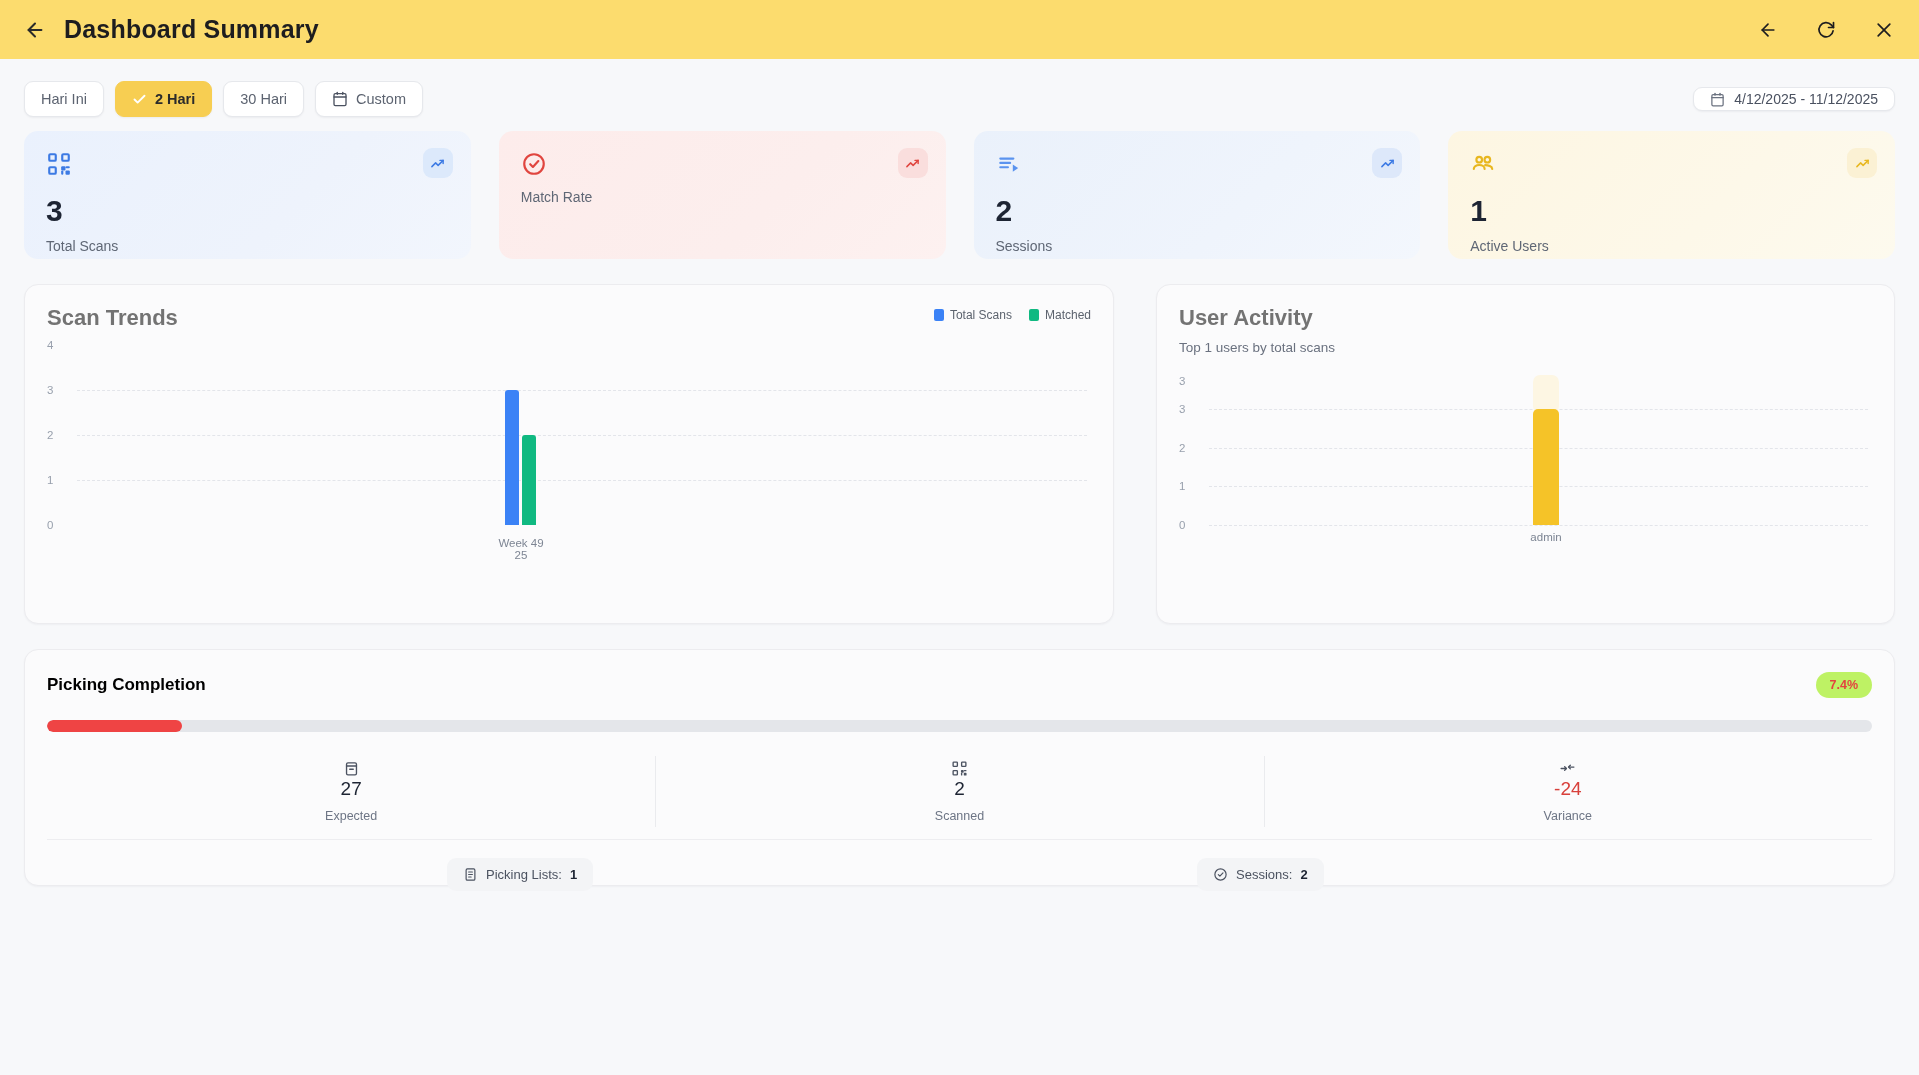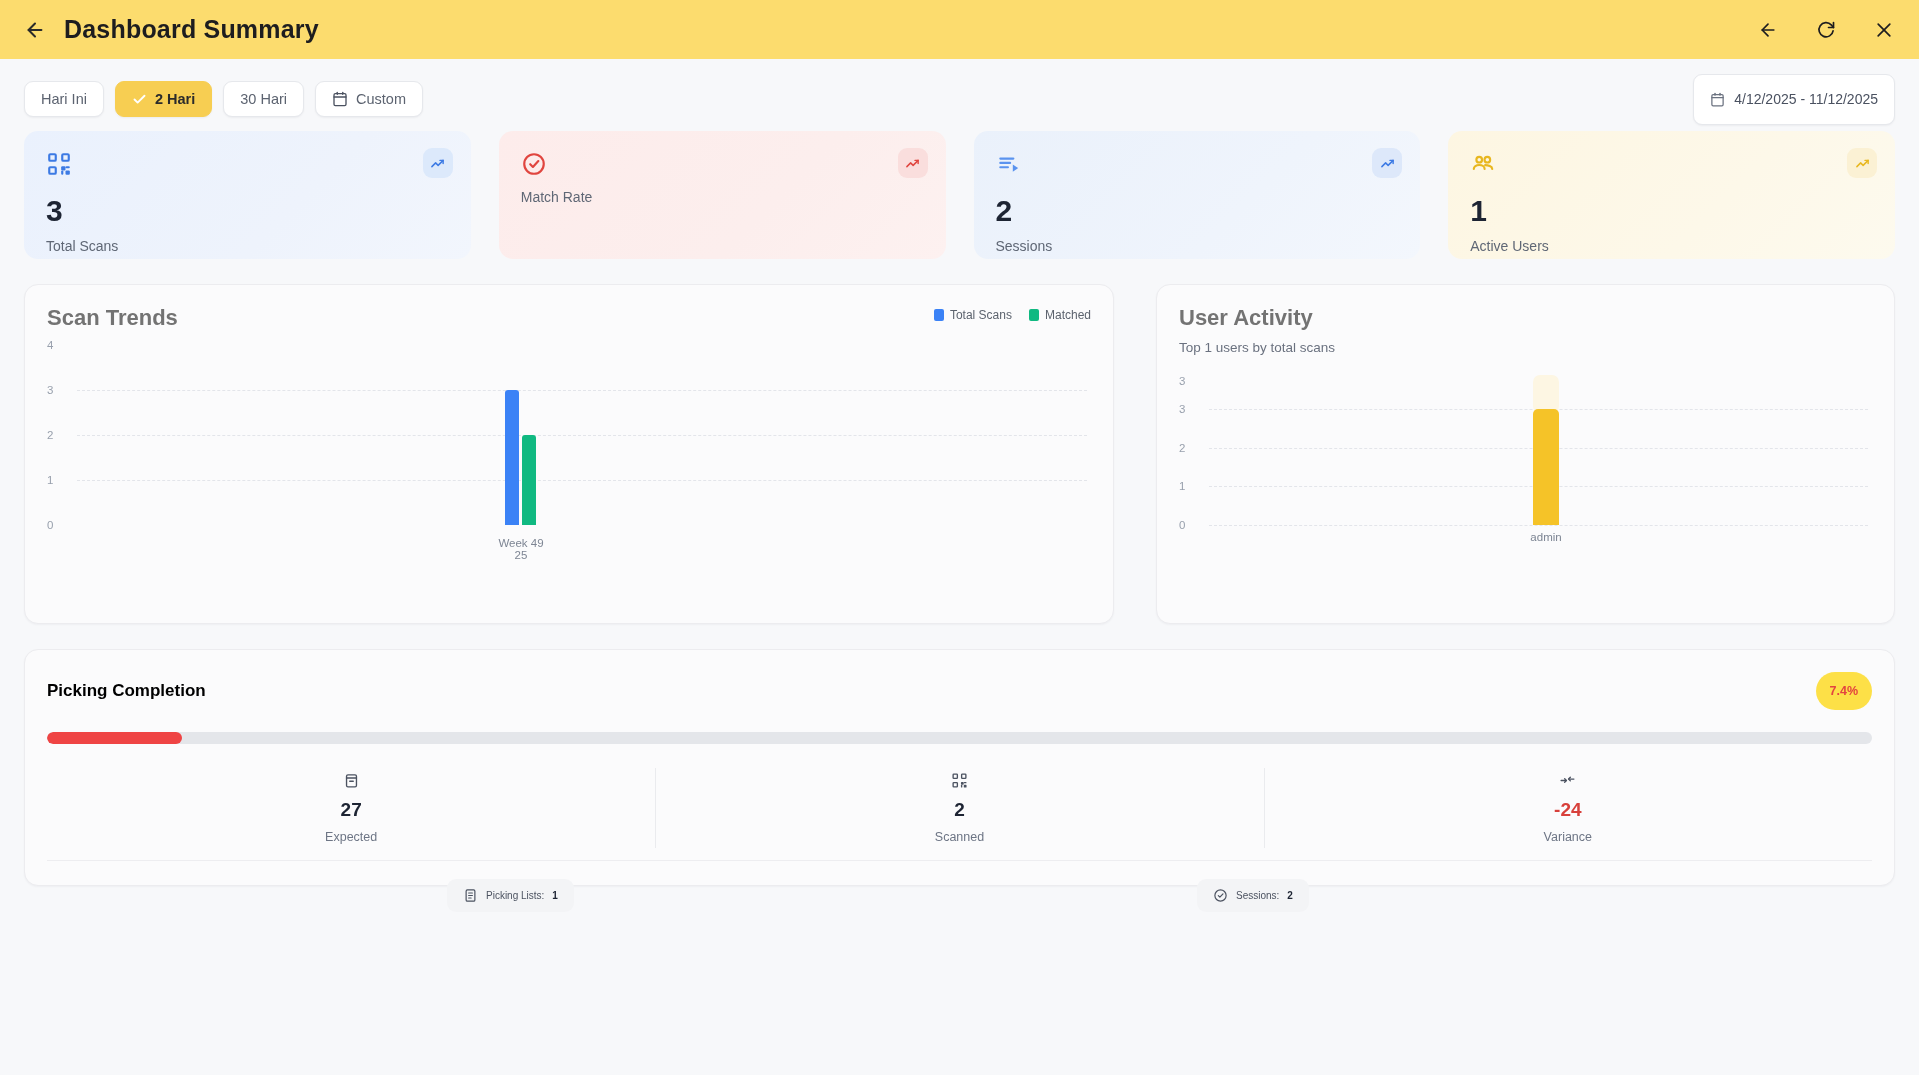--- a/index.html
+++ b/index.html
@@ -45,21 +45,21 @@
     font-size: 14.5px; display: flex; align-items: center; gap: 8px;
     padding: 0 16px; cursor: pointer;
     box-shadow: 0 1px 2px rgba(16,24,40,.05);
   }
   .chip.active {
     background: #f7ce52; border-color: #f7ce52; color: #2b2b2b; font-weight: bold;
   }
   .chip .tick { display: flex; align-items: center; color: #fff; }
   .chip.active .tick { color: #ffffff; }
   .daterange {
-    margin-left: auto; height: 51px; border-radius: 9px; background: #fff;
+    margin-left: auto; height: 24px; border-radius: 9px; background: #fff;
     border: 1px solid #e6e8ec; color: #4a5160; font-size: 14px;
     display: flex; align-items: center; gap: 9px; padding: 0 16px;
     cursor: pointer; box-shadow: 0 1px 2px rgba(16,24,40,.05);
   }
 
   
   .kpis { display: flex; gap: 28px; }
   .kpi {
     flex: 1; height: 128px; border-radius: 14px; position: relative;
     padding: 20px 22px;
@@ -116,40 +116,40 @@
            background: #fdf6e3; }
 
   
   .picking {
     margin-top: 25px; background: #fbfbfc; border: 1px solid #ececef;
     border-radius: 14px; padding: 22px 22px 18px; height: 237px;
     box-shadow: 0 1px 2px rgba(16,24,40,.04);
   }
   .pk-head { display: flex; align-items: center; }
   .pk-title { font-size: 17px; font-weight: bold; color: #000000; }
-  .pk-pct { margin-left: auto; background: #fde047; color: #e3443f;
+  .pk-pct { margin-left: auto; background: #bef264; color: #e3443f;
             font-size: 12.5px; font-weight: bold; border-radius: 999px;
-            padding: 12px 14px; }
+            padding: 6px 14px; }
   .track { margin-top: 22px; height: 12px; border-radius: 999px;
            background: #e4e6ea; overflow: hidden; }
   .fill { height: 100%; border-radius: 999px; background: #ef4444; }
   .stats { display: flex; margin-top: 22px; }
   .stat { flex: 1; display: flex; flex-direction: column; align-items: center;
           position: relative; padding: 4px 0 10px; }
   .stat + .stat::before { content: ""; position: absolute; left: 0; top: 2px;
           bottom: 6px; width: 1px; background: #eaebee; }
   .stat-ic { color: #4b5260; height: 20px; display: flex; align-items: center; }
-  .stat-val { font-size: 19px; font-weight: bold; color: #1d2433; margin-top: 9px; }
+  .stat-val { font-size: 19px; font-weight: normal; color: #1d2433; }
   .stat-val.neg { color: #d8403b; }
   .stat-lbl { font-size: 12.5px; color: #6d7585; margin-top: 9px; }
   .pk-sep { height: 1px; background: #ededf0; margin: 6px 0 0; }
   .pills { display: flex; justify-content: center; gap: 0; margin-top: 18px;
            position: relative; }
-  .pill { background: #f3f4f6; border-radius: 9px; font-size: 10px;
-          color: #4b5260; padding: 9px 16px; display: flex; align-items: center;
+  .pill { background: #f3f4f6; border-radius: 9px; font-size: 13px;
+          color: #4b5260; padding: 9px 16px; display: flex; align-items: flex-start;
           gap: 8px; position: absolute; }
   .pill b { color: #1d2433; }
   .pill.one { left: 400px; }
   .pill.two { left: 1150px; }
 </style>
 </head>
 <body>
 
 <div class="titlebar">
   <div class="tb-back">

